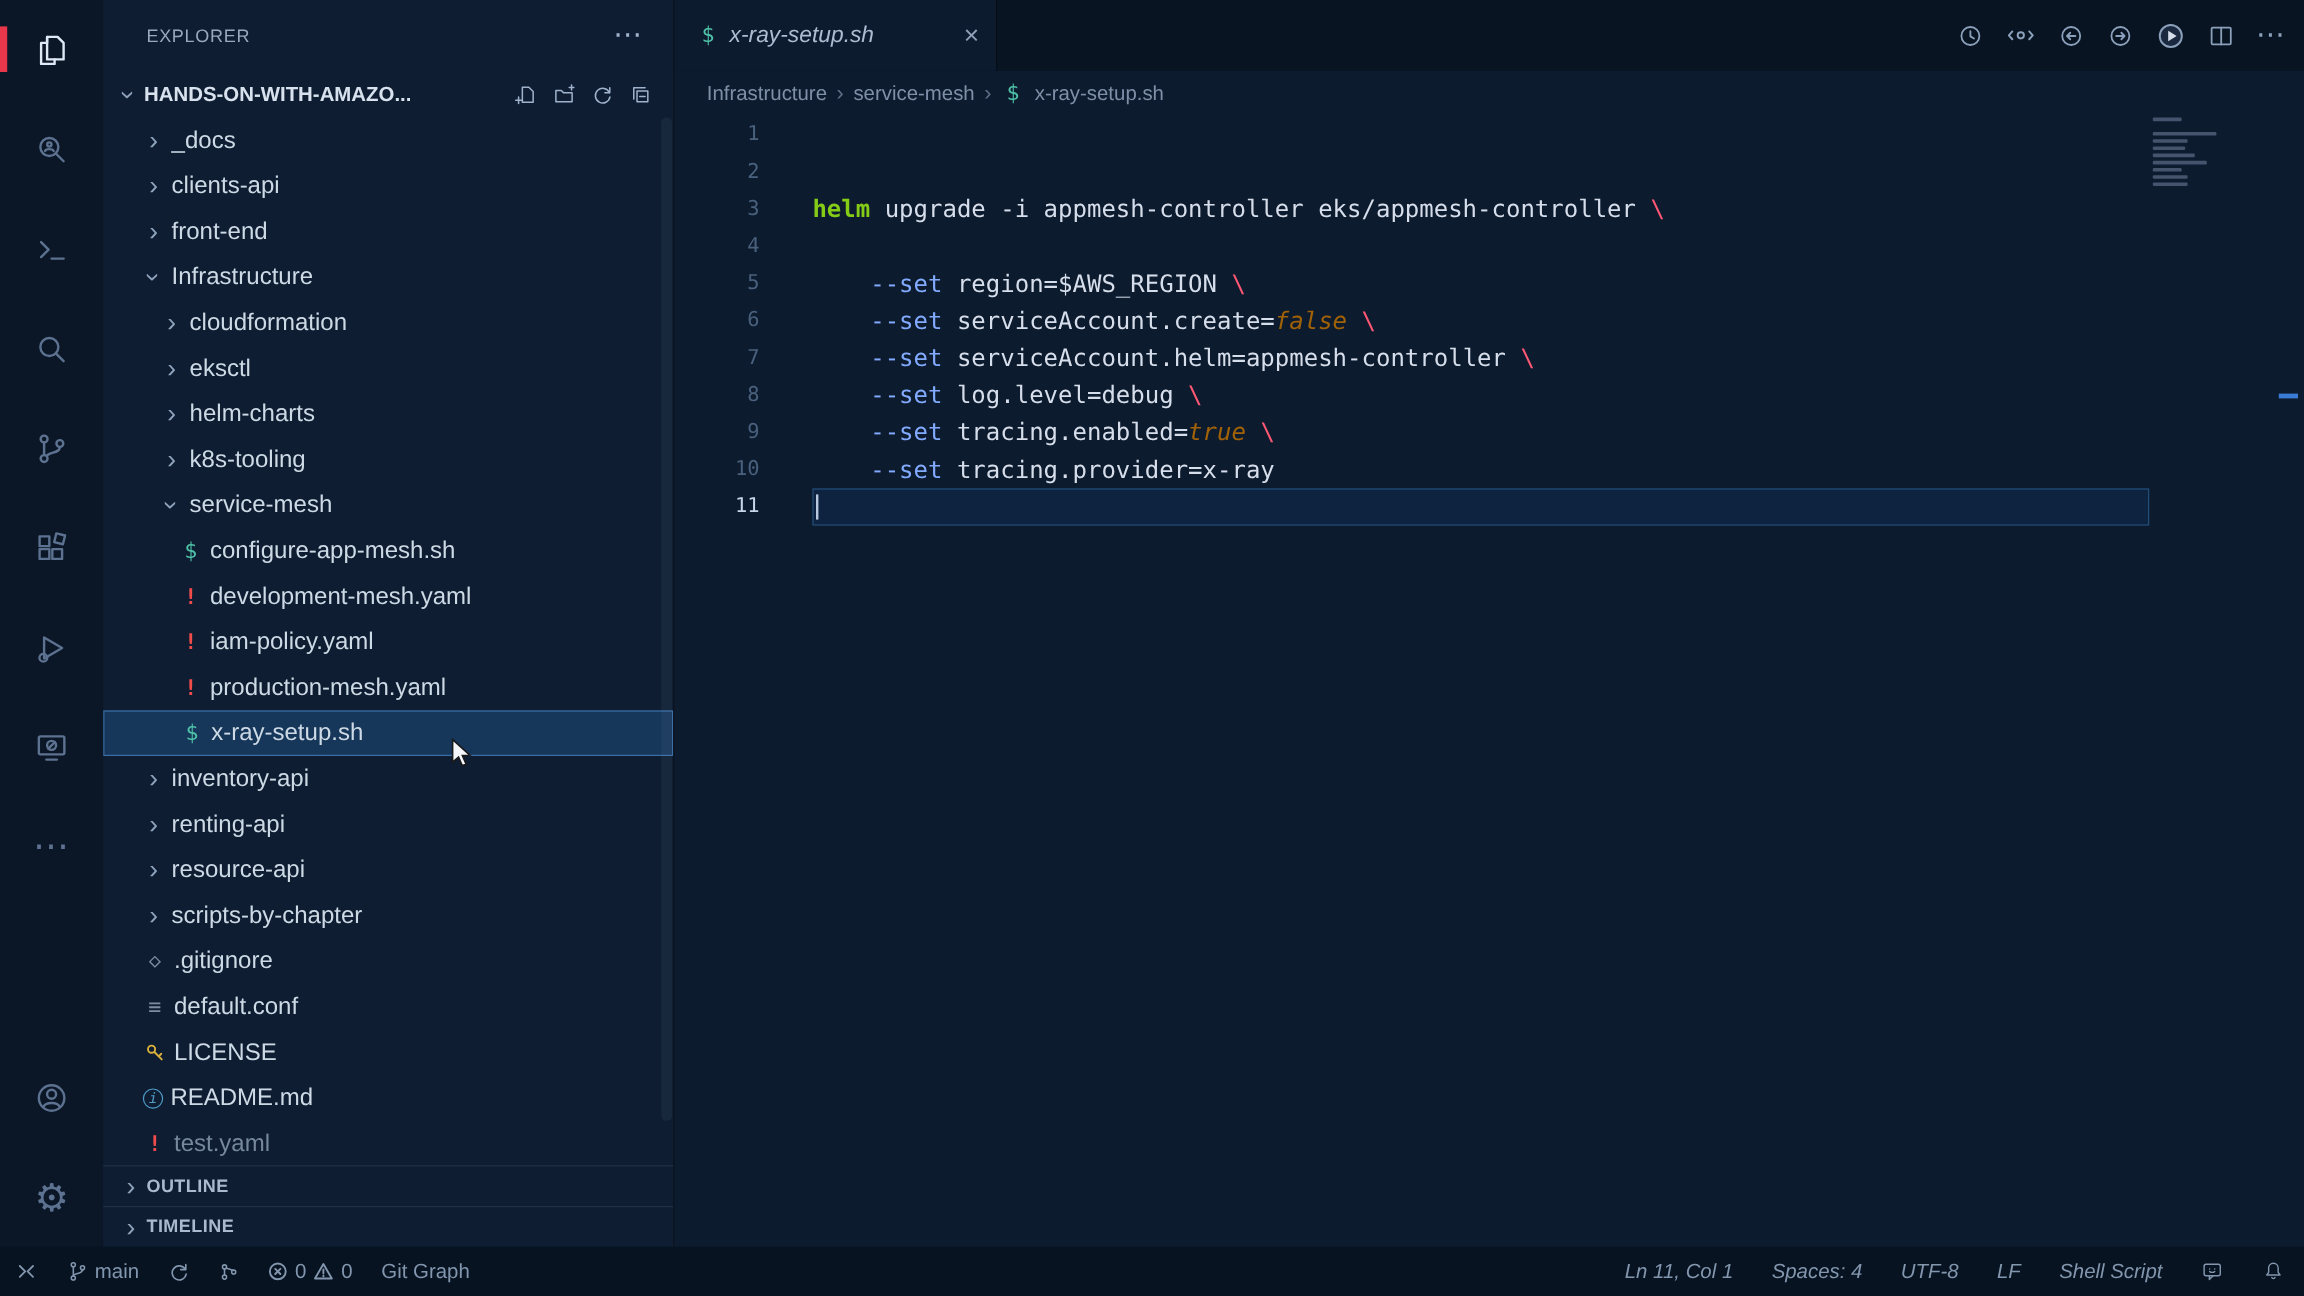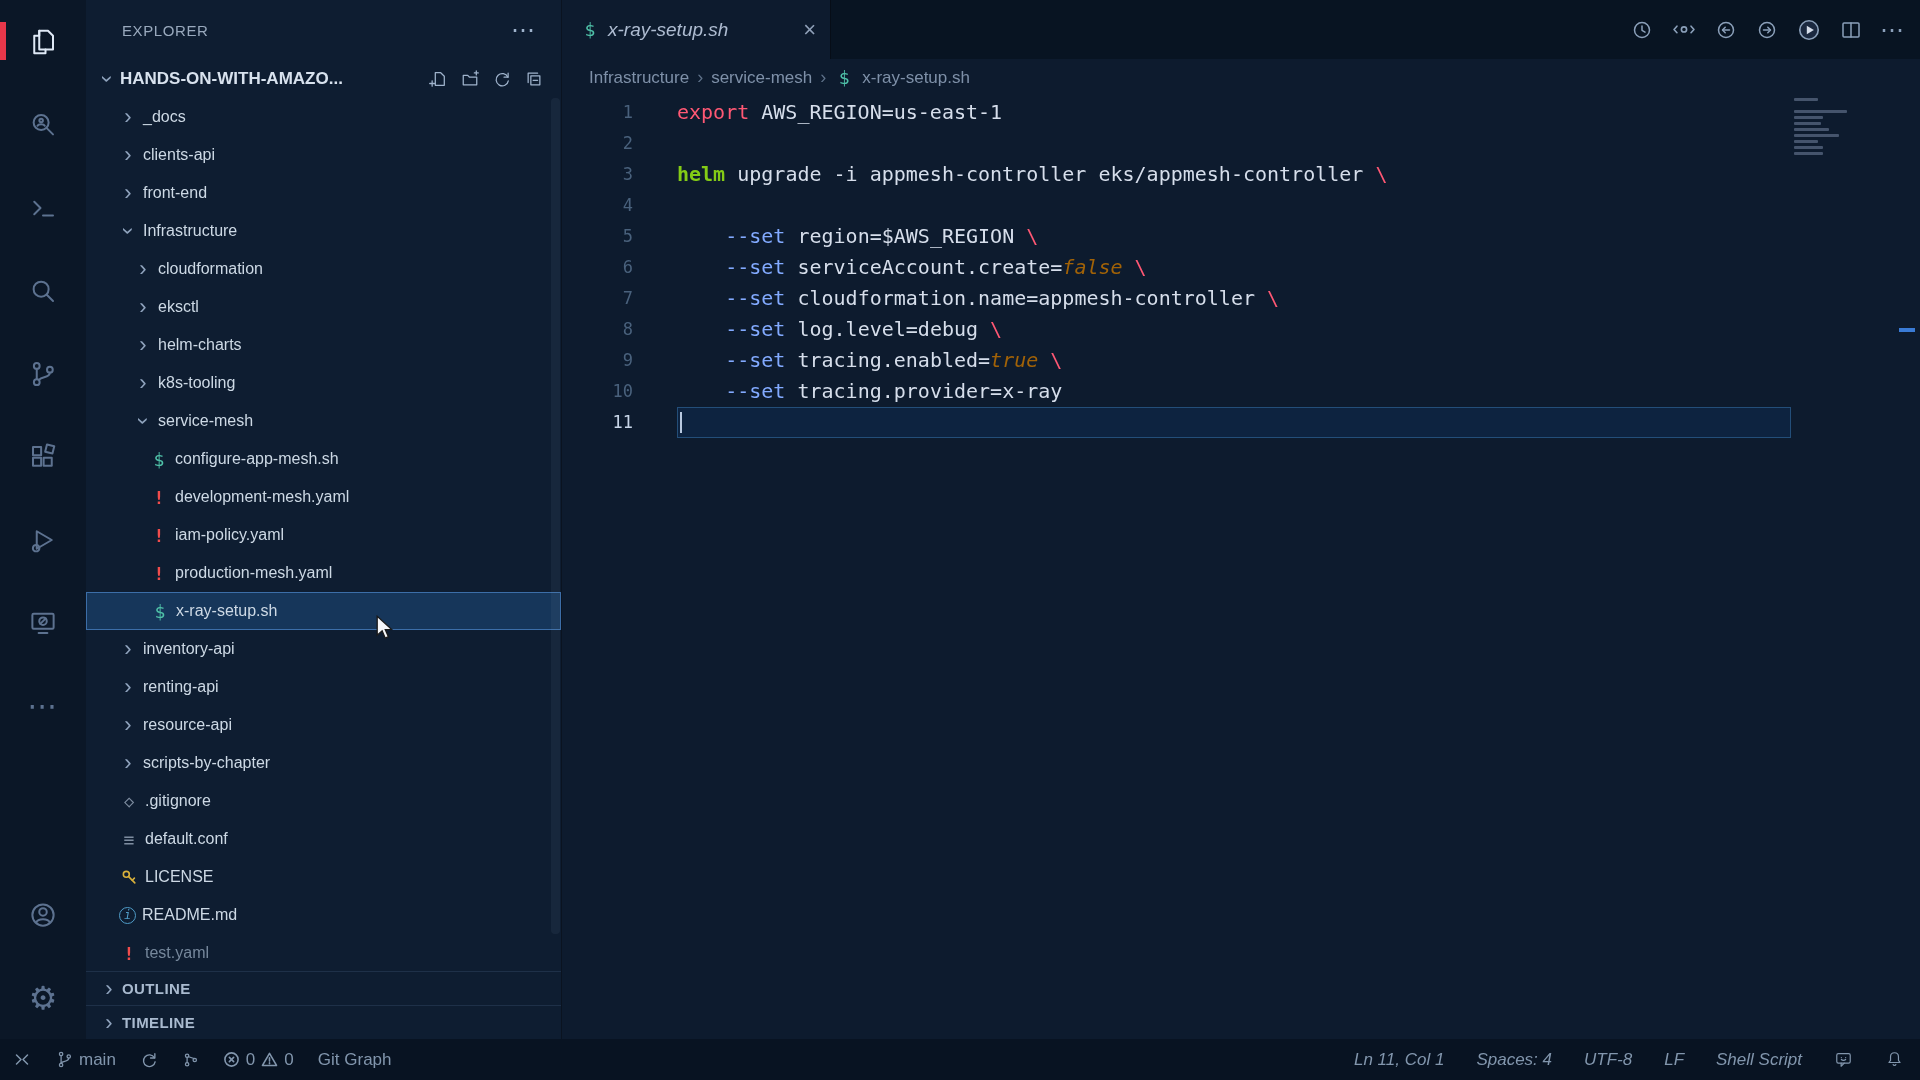--- a/index.html
+++ b/index.html
@@ -25,21 +25,21 @@
   .sb-title .t { font-size:15px; letter-spacing:.6px; color:#99a9bd; }
   .sb-more { margin-left:auto; color:#9fb3cc; font-size:24px; cursor:pointer; line-height:10px; }
   .project-row { height:38px; display:flex; align-items:center; padding-left:12px; cursor:pointer; }
   .project-name { font-weight:700; font-size:17px; color:#d8e2ee; margin-left:4px; white-space:nowrap; }
   .proj-actions { margin-left:auto; display:flex; gap:14px; padding-right:18px; }
   .proj-actions svg { stroke:#9fb3cc; fill:none; stroke-width:1.4; stroke-linecap:round; stroke-linejoin:round; cursor:pointer; }
   .chev { display:inline-block; width:18px; text-align:center; font-size:22px; line-height:18px; color:#8fa3bd; transform:rotate(0deg); flex:none; }
   .chev.open { transform:rotate(90deg); }
   .tree { flex:1; overflow:hidden; position:relative; }
   .tree-row { height:38px; display:flex; align-items:center; cursor:pointer; white-space:nowrap; }
-  .tree-row .tree-label { font-size:16px; color:#cdd9e5; margin-left:6px; }
+  .tree-row .tree-label { font-size:20px; color:#cdd9e5; margin-left:6px; }
   .tree-row.selected { background:#16365a; border:1px solid #3c6ea8; }
   .tree-row.dimmed .tree-label { color:#76889c; }
   .fi { display:inline-flex; width:20px; justify-content:center; align-items:center; flex:none;
         font-family:"DejaVu Sans Mono",monospace; }
   .fi-sh { color:#4fc1a8; font-size:18px; }
   .fi-yaml { color:#f14c4c; font-weight:700; font-size:18px; }
   .fi-git { color:#7e8da0; font-size:17px; }
   .fi-conf { color:#7e8da0; font-size:18px; }
   .fi-info { width:17px; height:17px; border:1.5px solid #4f9cc8; border-radius:50%;
              color:#4f9cc8; font-size:12px; font-style:italic; justify-content:center; }
@@ -356,21 +356,20 @@
         <span class="crumb">service-mesh</span>
         <span class="crumb-sep">›</span>
         <span class="fi fi-sh">$</span>
         <span class="crumb">x-ray-setup.sh</span>
       </div>
 
       <div class="code-area">
         <div>
             <div class="code-line">
               <span class="gutter">1</span>
-              <span class="line-content"><span class="tk-kw">export</span><span class="tk-def"> AWS_REGION=us-east-1</span></span>
             </div>
             <div class="code-line">
               <span class="gutter">2</span>
               <span class="line-content"></span>
             </div>
             <div class="code-line">
               <span class="gutter">3</span>
               <span class="line-content"><span class="tk-cmd">helm</span><span class="tk-def"> upgrade -i appmesh-controller eks/appmesh-controller </span><span class="tk-cont">\</span></span>
             </div>
             <div class="code-line">
@@ -379,21 +378,21 @@
             <div class="code-line">
               <span class="gutter">5</span>
               <span class="line-content"><span class="tk-def">    </span><span class="tk-flag">--set</span><span class="tk-def"> region=$AWS_REGION </span><span class="tk-cont">\</span></span>
             </div>
             <div class="code-line">
               <span class="gutter">6</span>
               <span class="line-content"><span class="tk-def">    </span><span class="tk-flag">--set</span><span class="tk-def"> serviceAccount.create=</span><span class="tk-bool">false</span><span class="tk-def"> </span><span class="tk-cont">\</span></span>
             </div>
             <div class="code-line">
               <span class="gutter">7</span>
-              <span class="line-content"><span class="tk-def">    </span><span class="tk-flag">--set</span><span class="tk-def"> cloudformation.name=appmesh-controller </span><span class="tk-cont">\</span></span>
+              <span class="line-content"><span class="tk-def">    </span><span class="tk-flag">--set</span><span class="tk-def"> serviceAccount.helm=appmesh-controller </span><span class="tk-cont">\</span></span>
             </div>
             <div class="code-line">
               <span class="gutter">8</span>
               <span class="line-content"><span class="tk-def">    </span><span class="tk-flag">--set</span><span class="tk-def"> log.level=debug </span><span class="tk-cont">\</span></span>
             </div>
             <div class="code-line">
               <span class="gutter">9</span>
               <span class="line-content"><span class="tk-def">    </span><span class="tk-flag">--set</span><span class="tk-def"> tracing.enabled=</span><span class="tk-bool">true</span><span class="tk-def"> </span><span class="tk-cont">\</span></span>
             </div>
             <div class="code-line">

